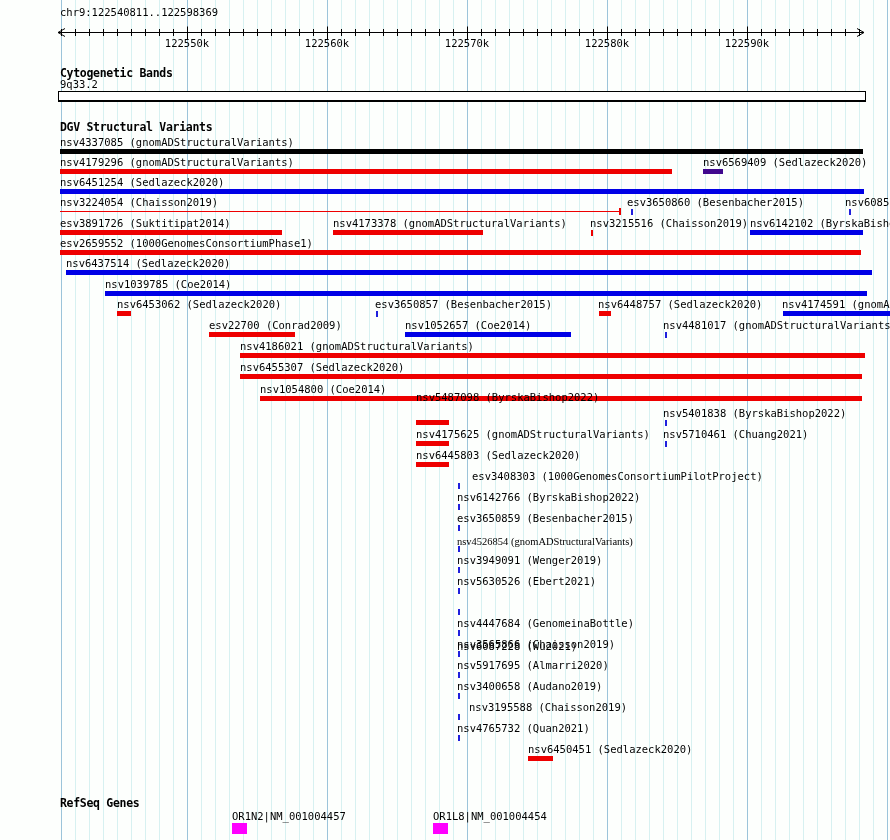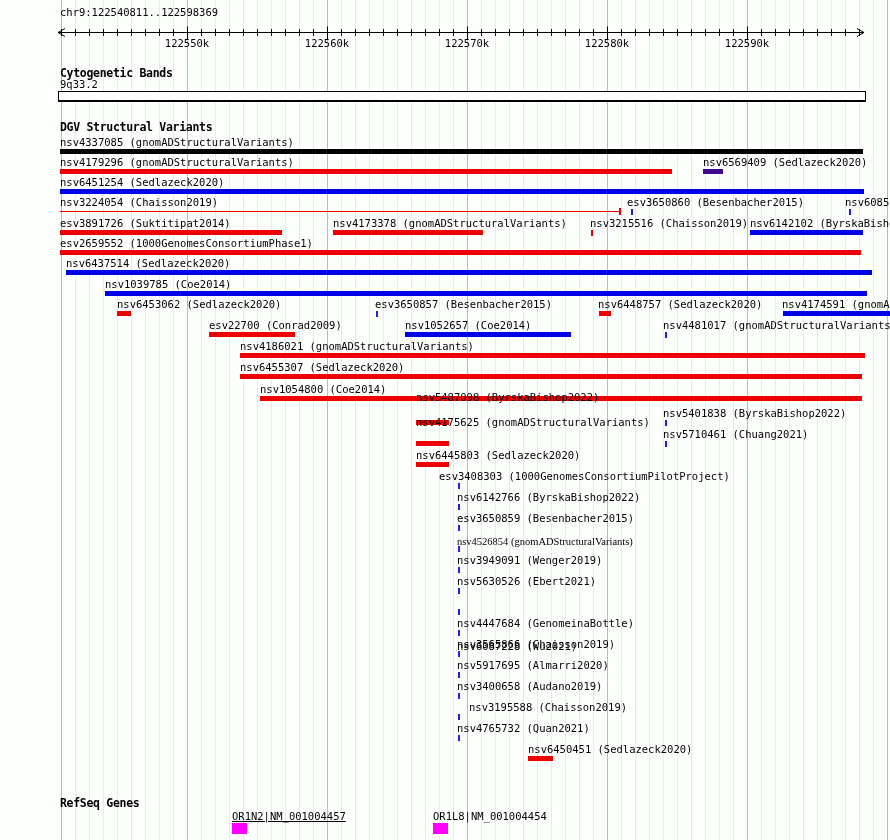--- a/index.html
+++ b/index.html
@@ -216,27 +216,27 @@
       <div class="lbl" style="left: 240px; top: 341px;">nsv4186021 (gnomADStructuralVariants)</div>
       <div class="bar" style="left: 240px; top: 353px; width: 625px; background: rgb(238, 0, 0);"></div>
       <div class="lbl" style="left: 240px; top: 362px;">nsv6455307 (Sedlazeck2020)</div>
       <div class="bar" style="left: 240px; top: 374px; width: 622px; background: rgb(238, 0, 0);"></div>
       <div class="lbl" style="left: 260px; top: 384px;">nsv1054800 (Coe2014)</div>
       <div class="bar" style="left: 260px; top: 396px; width: 602px; background: rgb(238, 0, 0);"></div>
       <div class="lbl" style="left: 416px; top: 392px;">nsv5487098 (ByrskaBishop2022)</div>
       <div class="bar" style="left: 416px; top: 420px; width: 33px; background: rgb(238, 0, 0);"></div>
       <div class="lbl" style="left: 663px; top: 408px;">nsv5401838 (ByrskaBishop2022)</div>
       <div class="vtick" style="left: 665px; top: 420px; background: rgb(32, 32, 221);"></div>
-      <div class="lbl" style="left: 416px; top: 417px;">nsv4175625 (gnomADStructuralVariants)</div>
+      <div class="lbl" style="left: 416px; top: 429px;">nsv4175625 (gnomADStructuralVariants)</div>
       <div class="bar" style="left: 416px; top: 441px; width: 33px; background: rgb(238, 0, 0);"></div>
       <div class="lbl" style="left: 663px; top: 429px;">nsv5710461 (Chuang2021)</div>
       <div class="vtick" style="left: 665px; top: 441px; background: rgb(32, 32, 221);"></div>
       <div class="lbl" style="left: 416px; top: 450px;">nsv6445803 (Sedlazeck2020)</div>
       <div class="bar" style="left: 416px; top: 462px; width: 33px; background: rgb(238, 0, 0);"></div>
-      <div class="lbl" style="left: 439px; top: 471px;">esv3408303 (1000GenomesConsortiumPilotProject)</div>
+      <div class="lbl" style="left: 472px; top: 471px;">esv3408303 (1000GenomesConsortiumPilotProject)</div>
       <div class="vtick" style="left: 458px; top: 483px; background: rgb(32, 32, 221);"></div>
       <div class="lbl" style="left: 457px; top: 492px;">nsv6142766 (ByrskaBishop2022)</div>
       <div class="vtick" style="left: 458px; top: 504px; background: rgb(32, 32, 221);"></div>
       <div class="lbl" style="left: 457px; top: 513px;">esv3650859 (Besenbacher2015)</div>
       <div class="vtick" style="left: 458px; top: 525px; background: rgb(32, 32, 221);"></div>
       <div class="lbl" style="left: 457px; top: 536px; font-family: Liberation Serif, serif;">nsv4526854 (gnomADStructuralVariants)</div>
       <div class="vtick" style="left: 458px; top: 546px; background: rgb(32, 32, 221);"></div>
       <div class="lbl" style="left: 457px; top: 555px;">nsv3949091 (Wenger2019)</div>
       <div class="vtick" style="left: 458px; top: 567px; background: rgb(32, 32, 221);"></div>
       <div class="lbl" style="left: 457px; top: 576px;">nsv5630526 (Ebert2021)</div>
@@ -254,18 +254,18 @@
       <div class="lbl" style="left: 457px; top: 702px; margin-left: 12px;">nsv3195588 (Chaisson2019)</div>
       <div class="vtick" style="left: 458px; top: 714px; background: rgb(32, 32, 221);"></div>
       <div class="lbl" style="left: 457px; top: 723px;">nsv4765732 (Quan2021)</div>
       <div class="vtick" style="left: 458px; top: 735px; background: rgb(32, 32, 221);"></div>
       <div class="lbl" style="left: 528px; top: 744px;">nsv6450451 (Sedlazeck2020)</div>
       <div class="bar" style="left: 528px; top: 756px; width: 25px; background: rgb(238, 0, 0);"></div>
     </div>
 
   <div class="hdr" style="left:60px;top:796px;">RefSeq Genes</div>
   <div id="refseq-genes">
-      <div class="lbl" style="left: 232px; top: 811px; text-decoration: underline;">OR1N2|NM_001004457</div>
+      <div class="lbl" style="left: 232px; top: 811px;">OR1N2|NM_001004457</div>
       <div class="gene-box" style="left: 232px; top: 823px; background: rgb(255, 0, 255);"></div>
       <div class="lbl" style="left: 433px; top: 811px;">OR1L8|NM_001004454</div>
       <div class="gene-box" style="left: 433px; top: 823px; background: rgb(255, 0, 255);"></div>
     </div>
 </div>
 
 </body></html>

